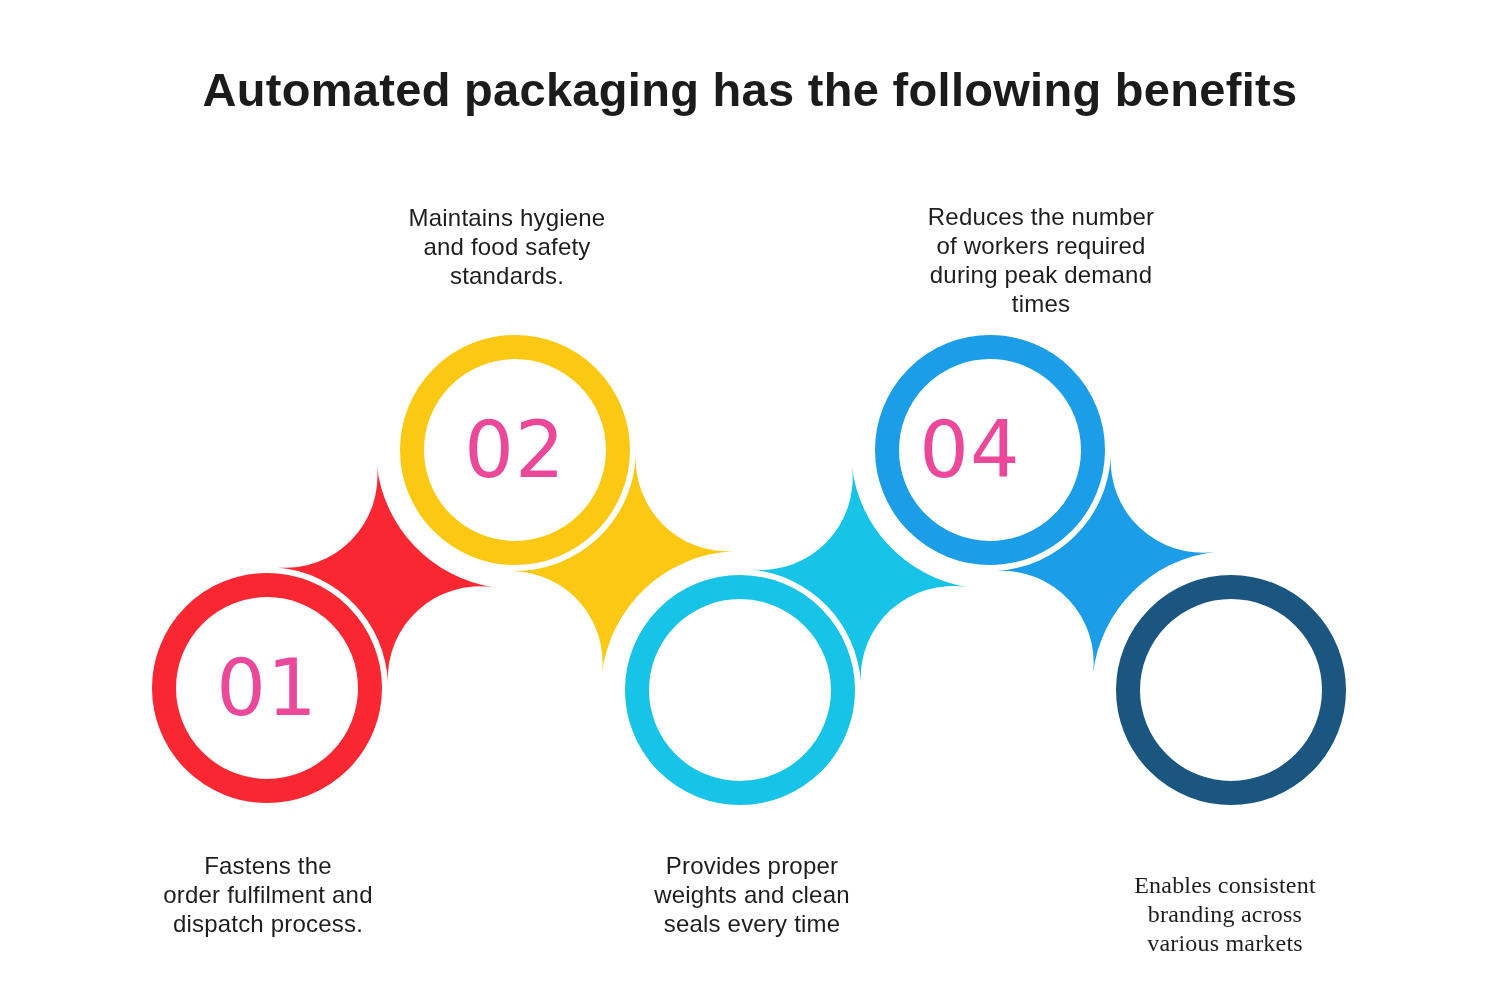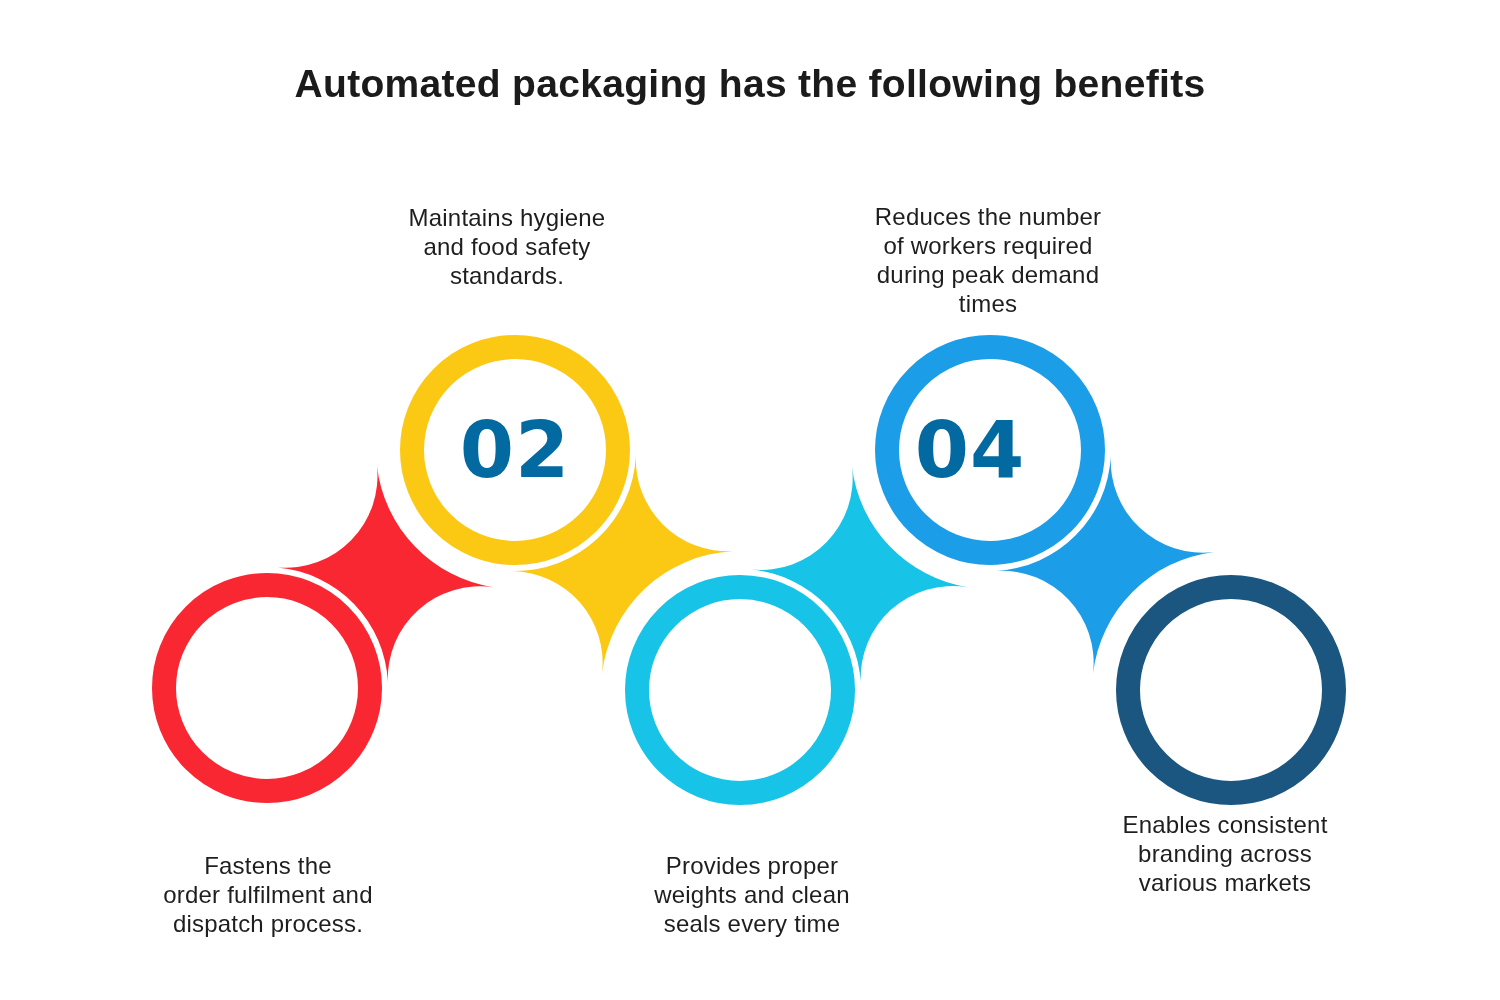--- a/index.html
+++ b/index.html
@@ -1,32 +1,32 @@
 <!DOCTYPE html>
 <html><head>
 <meta charset="utf-8">
 <style>
   html,body{margin:0;padding:0;background:#ffffff;}
   .stage{position:relative;width:1500px;height:1000px;background:#ffffff;overflow:hidden;
          font-family:"Liberation Sans",sans-serif;}
   .title{position:absolute;top:62px;left:0;width:100%;text-align:center;
-         font-weight:bold;font-size:39px;color:#1b1b1b;letter-spacing:.3px;}
+         font-weight:bold;font-size:47px;color:#1b1b1b;letter-spacing:.3px;}
   .chain{position:absolute;left:0;top:0;}
   .caption{position:absolute;width:380px;margin-left:-190px;text-align:center;
            font-size:24px;line-height:29px;color:#1e1e1e;letter-spacing:.2px;
            white-space:pre-line;}
   .cap-0{left:268px;top:851px;}
   .cap-1{left:507px;top:203px;}
   .cap-2{left:752px;top:851px;}
-  .cap-3{left:988px;top:202px;}
-  .cap-4{left:1225px;top:810px;}
+  .cap-3{left:1041px;top:202px;}
+  .cap-4{left:1225px;top:871px;font-family:Liberation Serif, serif;}
   .num{position:absolute;width:230px;height:130px;margin-left:-115px;
        display:flex;align-items:center;justify-content:center;
-       font-family:"DejaVu Sans","Liberation Sans",sans-serif;font-weight:bold;
-       font-size:78px;color:#0369a1;letter-spacing:1px;}
+       font-family:"DejaVu Sans","Liberation Sans",sans-serif;font-weight:normal;
+       font-size:78px;color:#ec4899;letter-spacing:1px;}
   .num-0{left:267px;top:623px;}
   .num-1{left:515px;top:385px;}
   .num-2{left:740px;top:625px;}
   .num-3{left:970px;top:385px;}
   .num-4{left:1231px;top:625px;}
 </style>
 </head>
 <body>
 
 <div class="stage">
@@ -51,20 +51,21 @@
     </svg>
 
   <div class="caption cap-1">Maintains hygiene
 and food safety
 standards.</div>
   <div class="caption cap-3">Reduces the number
 of workers required
 during peak demand
 times</div>
 
+  <div class="num num-0">01</div>
   <div class="num num-1">02</div>
   <div class="num num-3">04</div>
 
   <div class="caption cap-0">Fastens the
 order fulfilment and
 dispatch process.</div>
   <div class="caption cap-2">Provides proper
 weights and clean
 seals every time</div>
   <div class="caption cap-4">Enables consistent

